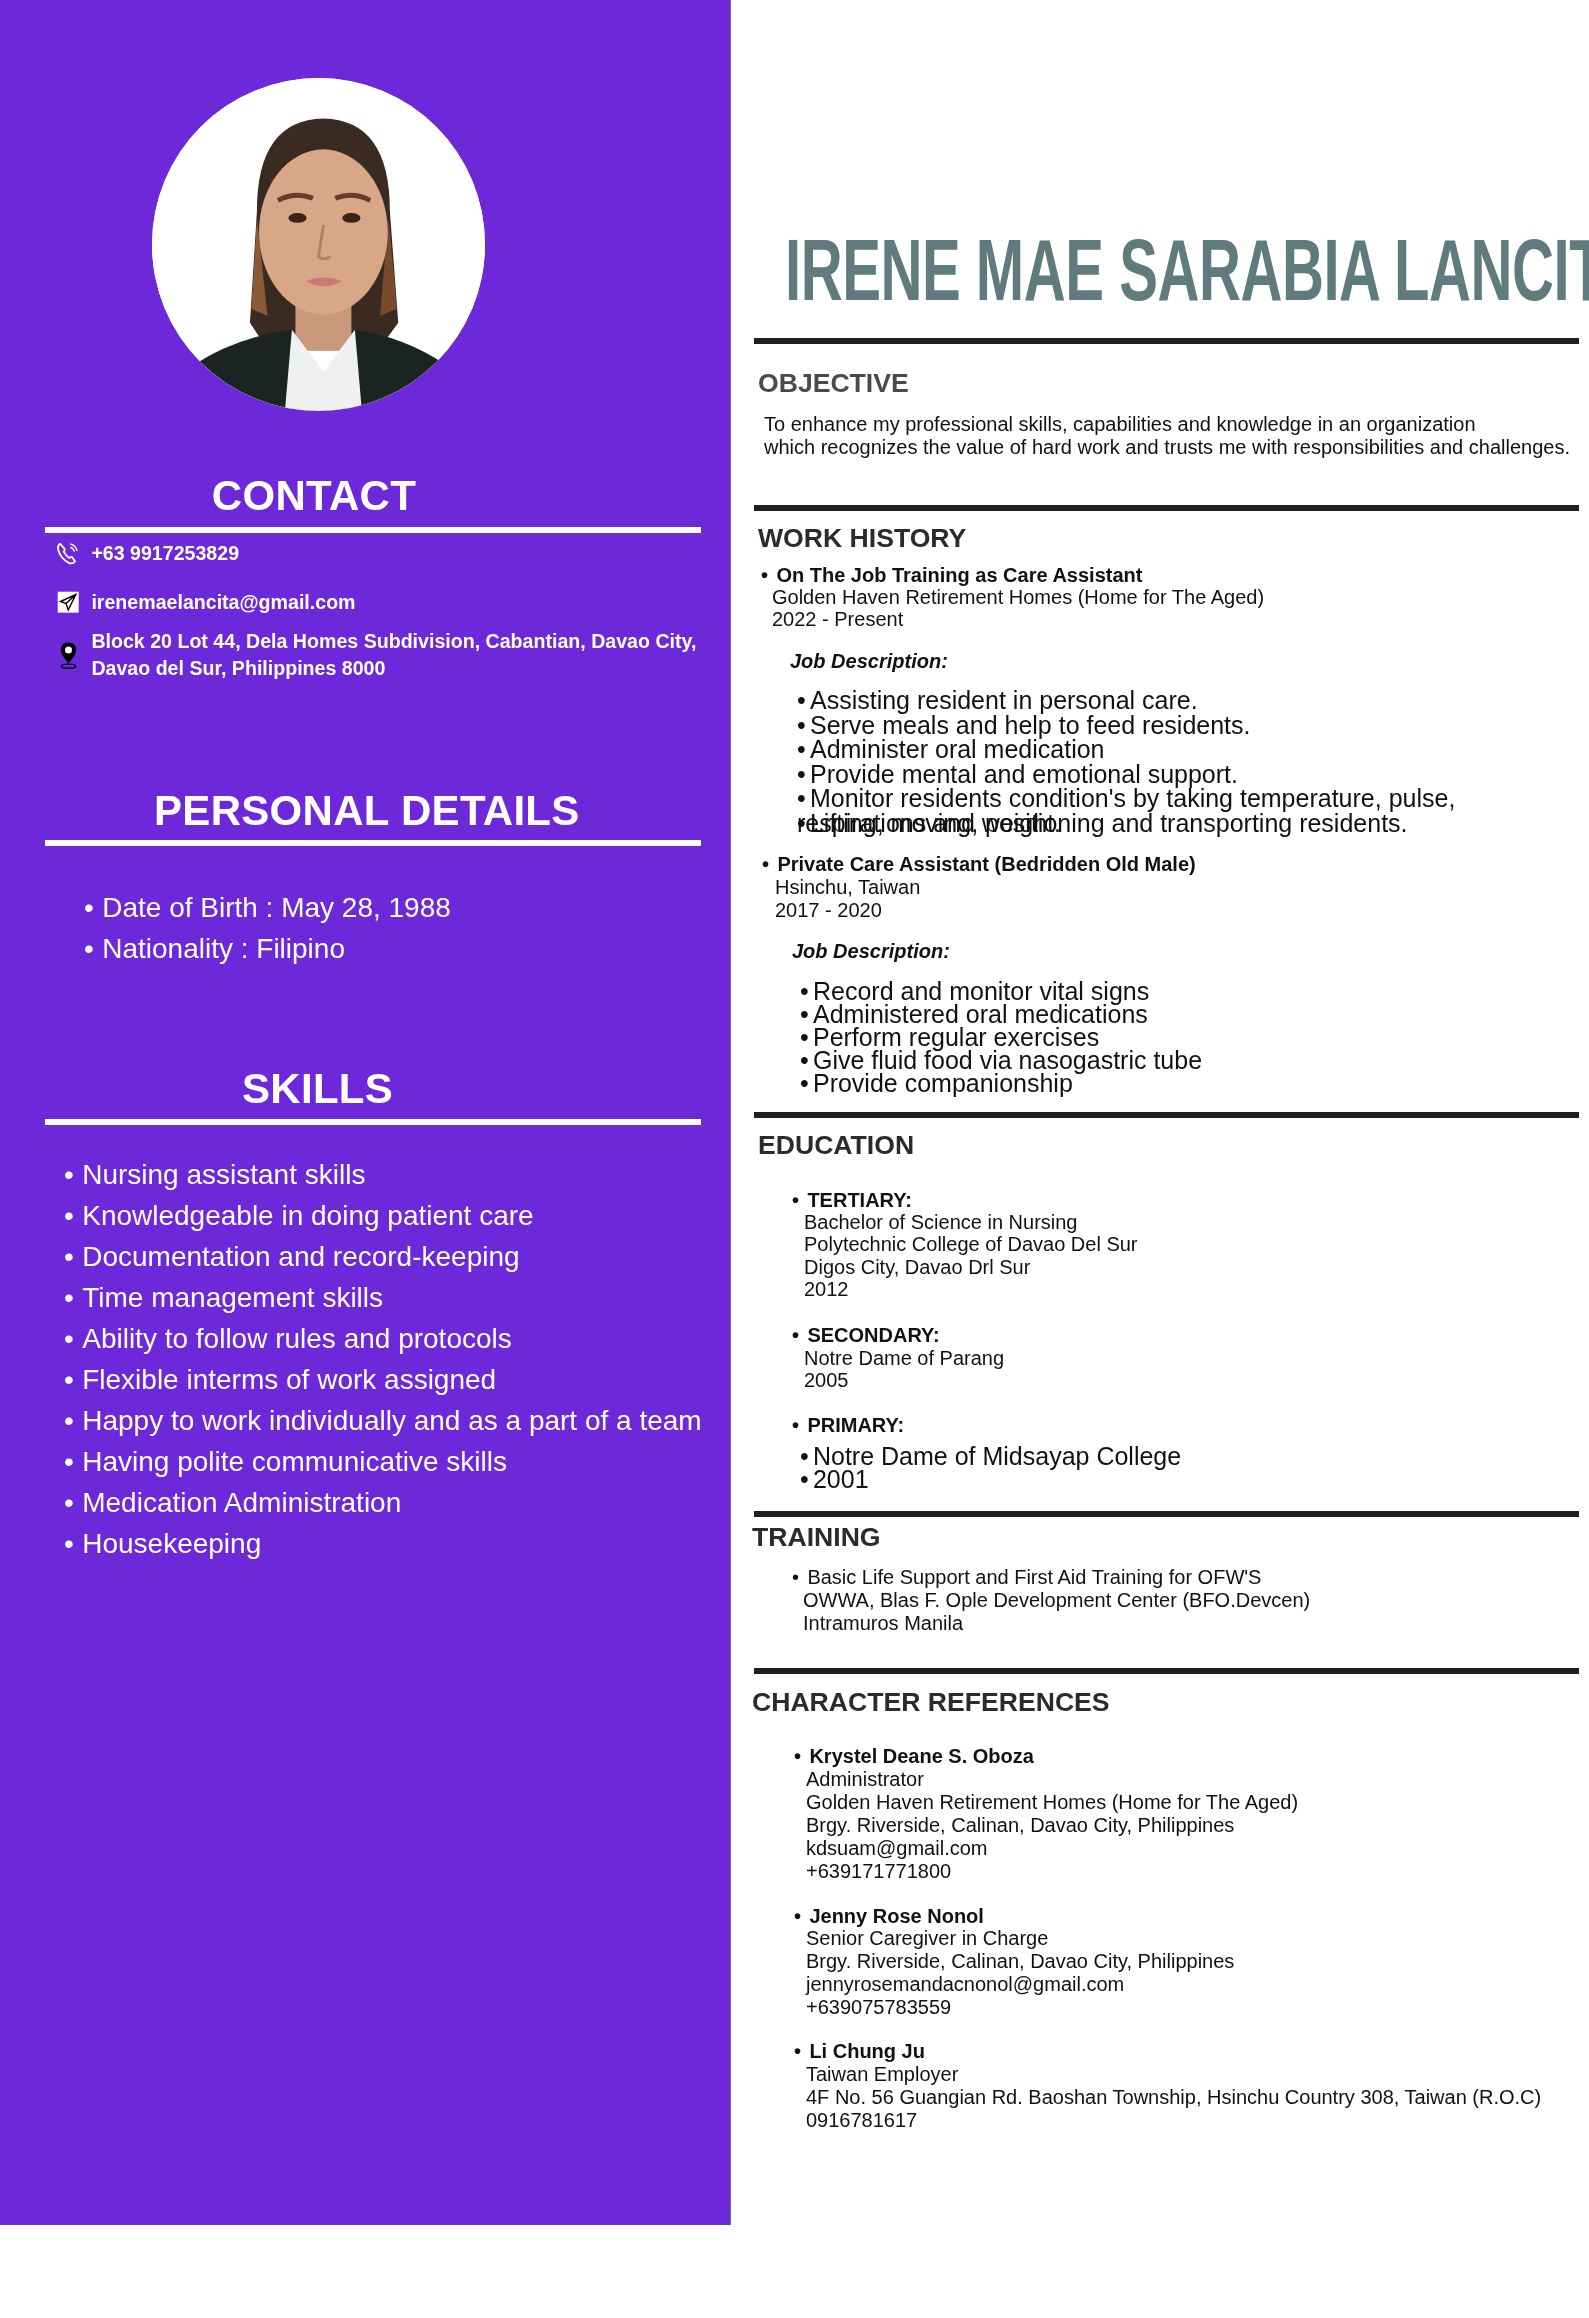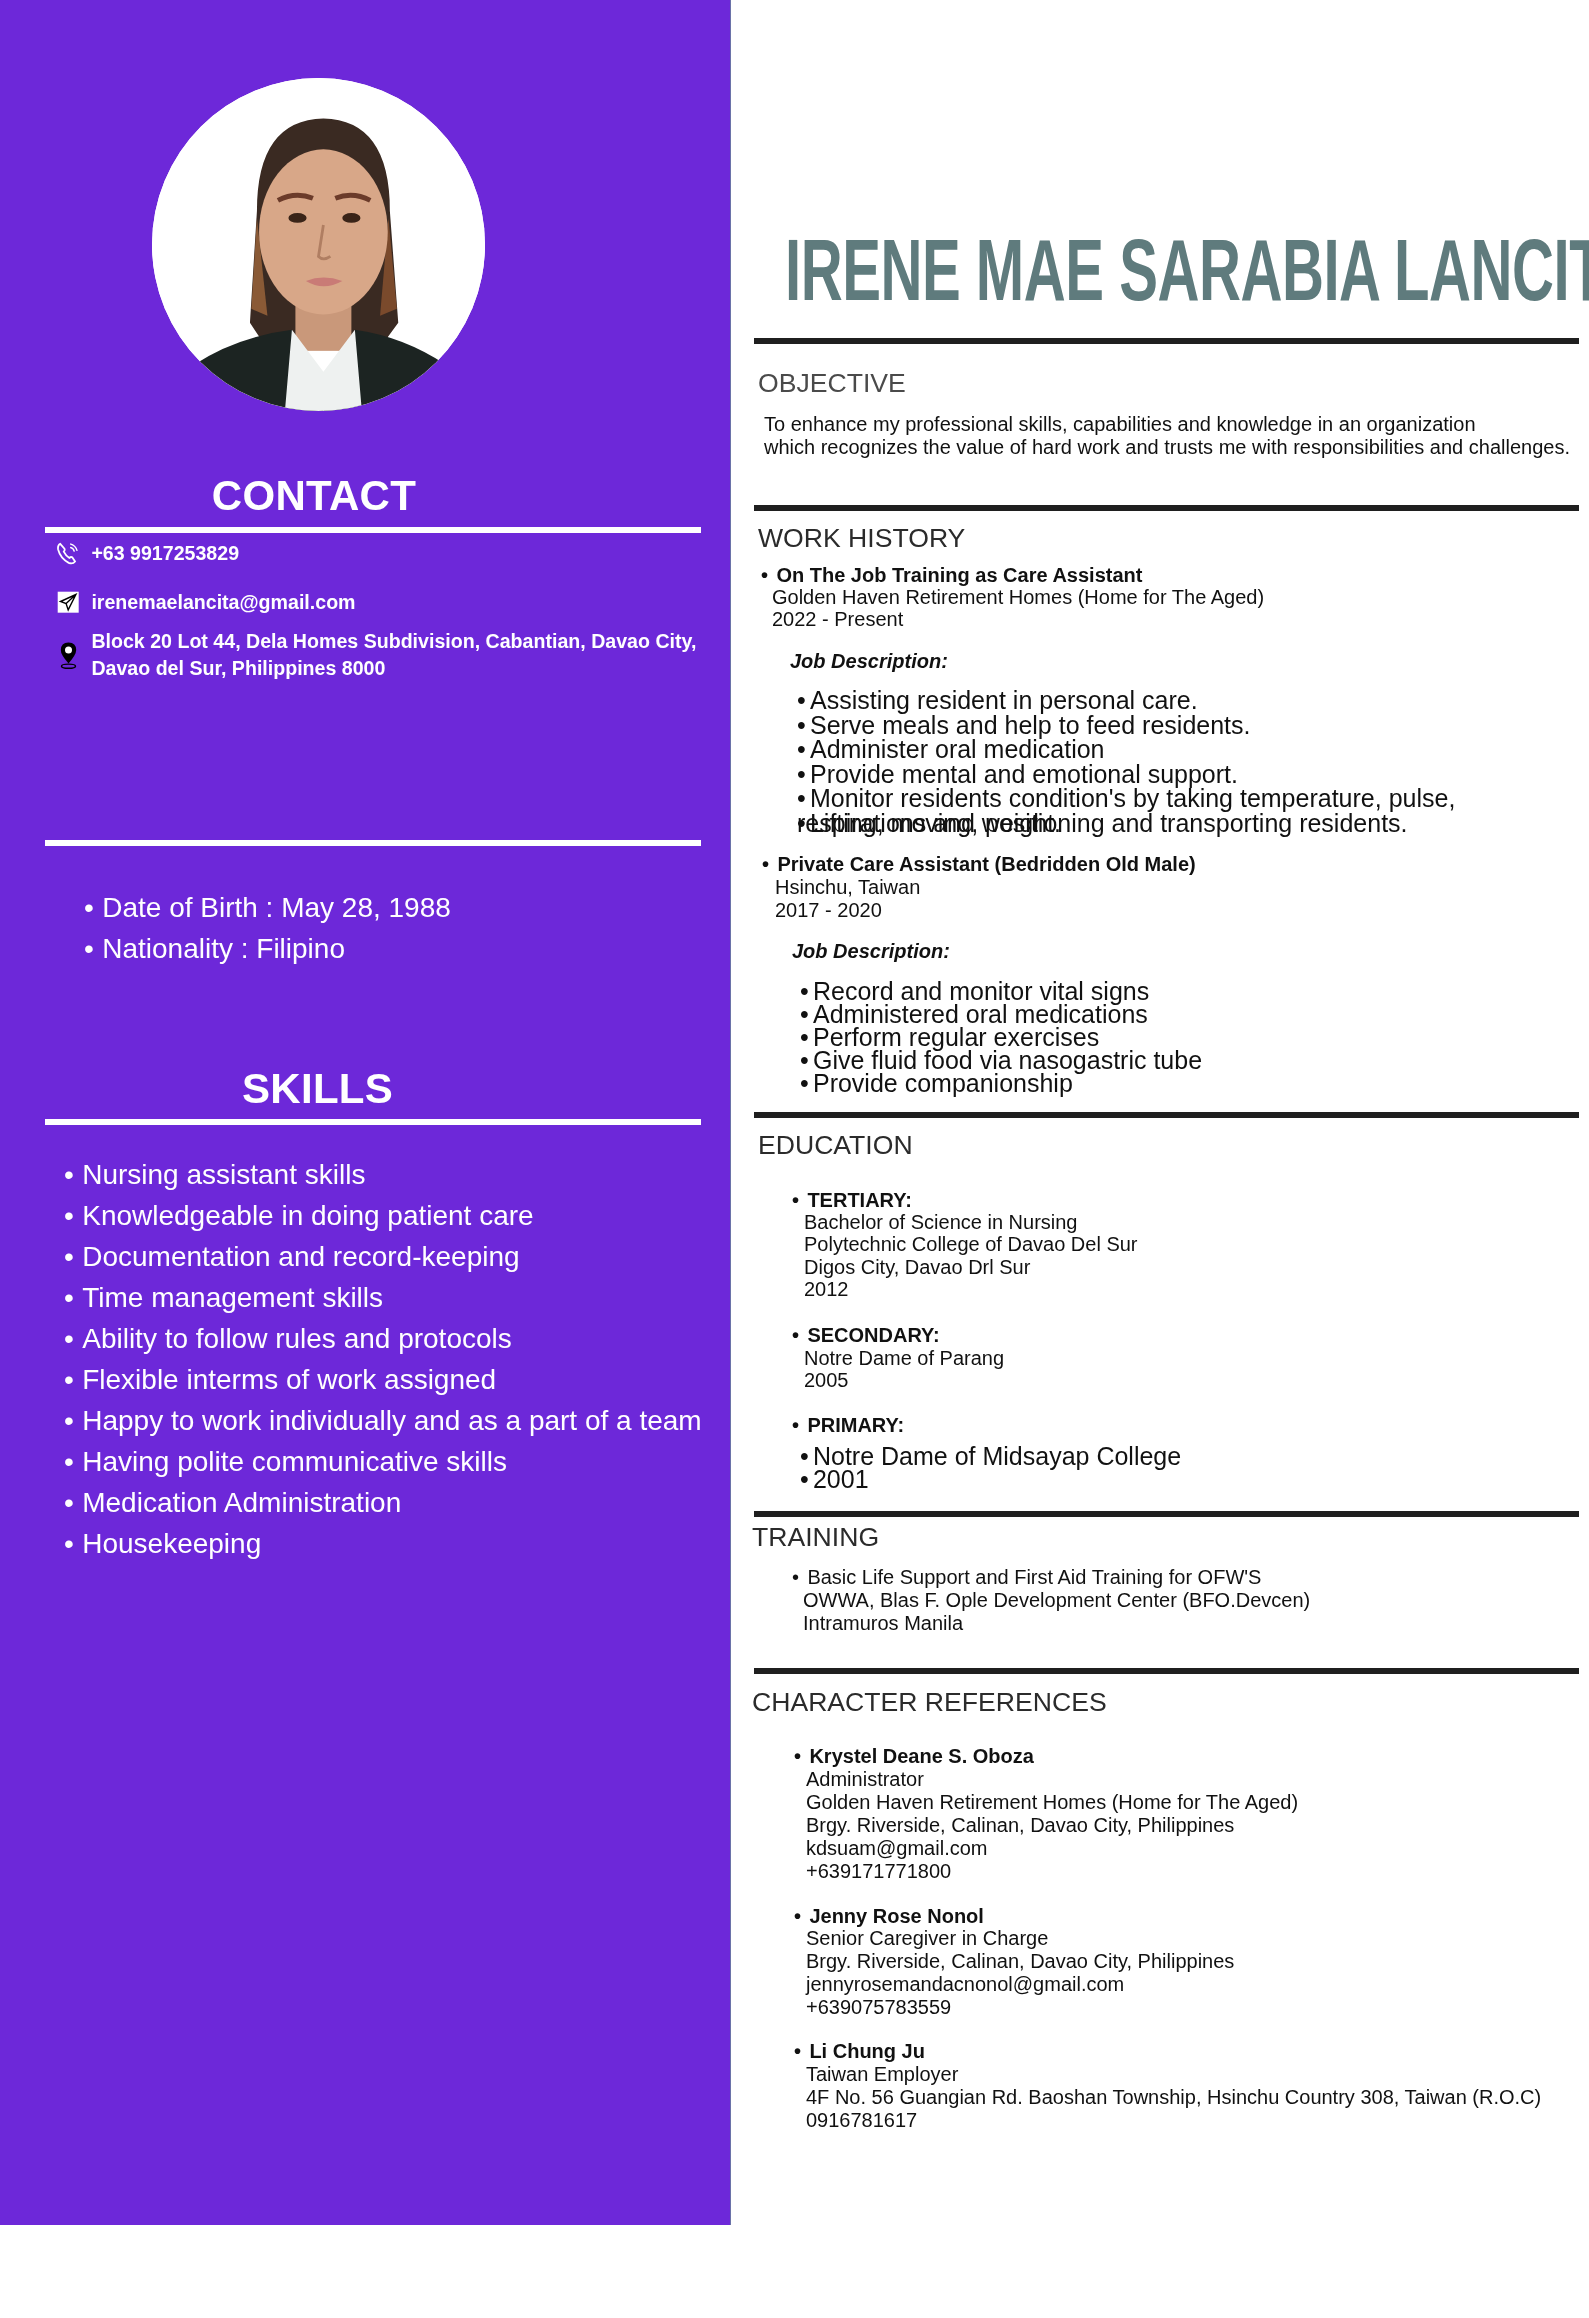--- a/index.html
+++ b/index.html
@@ -49,21 +49,21 @@
       position: absolute; left: 785px; top: 228px; width: 797px; height: 84px;
       color: #5f7b7d; font-weight: bold; font-size: 88px; line-height: 84px;
       white-space: nowrap;
       transform-origin: left top; transform: scaleX(0.66);
       letter-spacing: -0.7px;
     }
     .rule {
       position: absolute; left: 754px; width: 825px; height: 6.3px; background: #1f1f1f;
     }
     .sec-h {
-      position: absolute; left: 758px; font-weight: normal; font-size: 26.6px; line-height: 31px;
+      position: absolute; left: 758px; font-weight: bold; font-size: 26.6px; line-height: 31px;
       color: #2b2b2b;
     }
     .sec-h.obj { color: #4a4a4a; }
     .txt-block {
       position: absolute; font-size: 20px; line-height: 23px; white-space: pre-line; color: #111;
     }
     .txt-block.b { font-weight: bold; }
     .txt-block.i { font-weight: bold; font-style: italic; text-align: right; }
     .list { position: absolute; margin: 8px; padding: 0; list-style: none; font-size: 25px; color: #111; }
     .list.a li { height: 24.5px; line-height: 24.5px; }
@@ -133,20 +133,21 @@
       <svg width="21" height="28" viewBox="0 0 30 40">
           <path d="M15 2 Q4 2 4 13 Q4 20 15 32 Q26 20 26 13 Q26 2 15 2 Z" fill="#000"></path>
           <circle cx="15" cy="13" r="5" fill="#fff"></circle>
           <ellipse cx="15" cy="36" rx="10" ry="3" fill="none" stroke="#000" stroke-width="2"></ellipse>
         </svg>
     </span>
     <span class="txt">Block 20 Lot 44, Dela Homes Subdivision, Cabantian, Davao City,
 Davao del Sur, Philippines 8000</span>
   </div>
 
+  <div class="sb-heading" style="top:790px; left:154px; width:auto;">PERSONAL DETAILS</div>
   <div class="sb-rule" style="top:840px;"></div>
   <ul class="pd-list">
     <li class="bullet">Date of Birth : May 28, 1988</li>
     <li class="bullet">Nationality : Filipino</li>
   </ul>
 
   <div class="sb-heading" style="top:1068px; left:242px; width:auto;">SKILLS</div>
   <div class="sb-rule" style="top:1119px;"></div>
   <ul class="skills-list">
     <li class="bullet">Nursing assistant skills</li>

